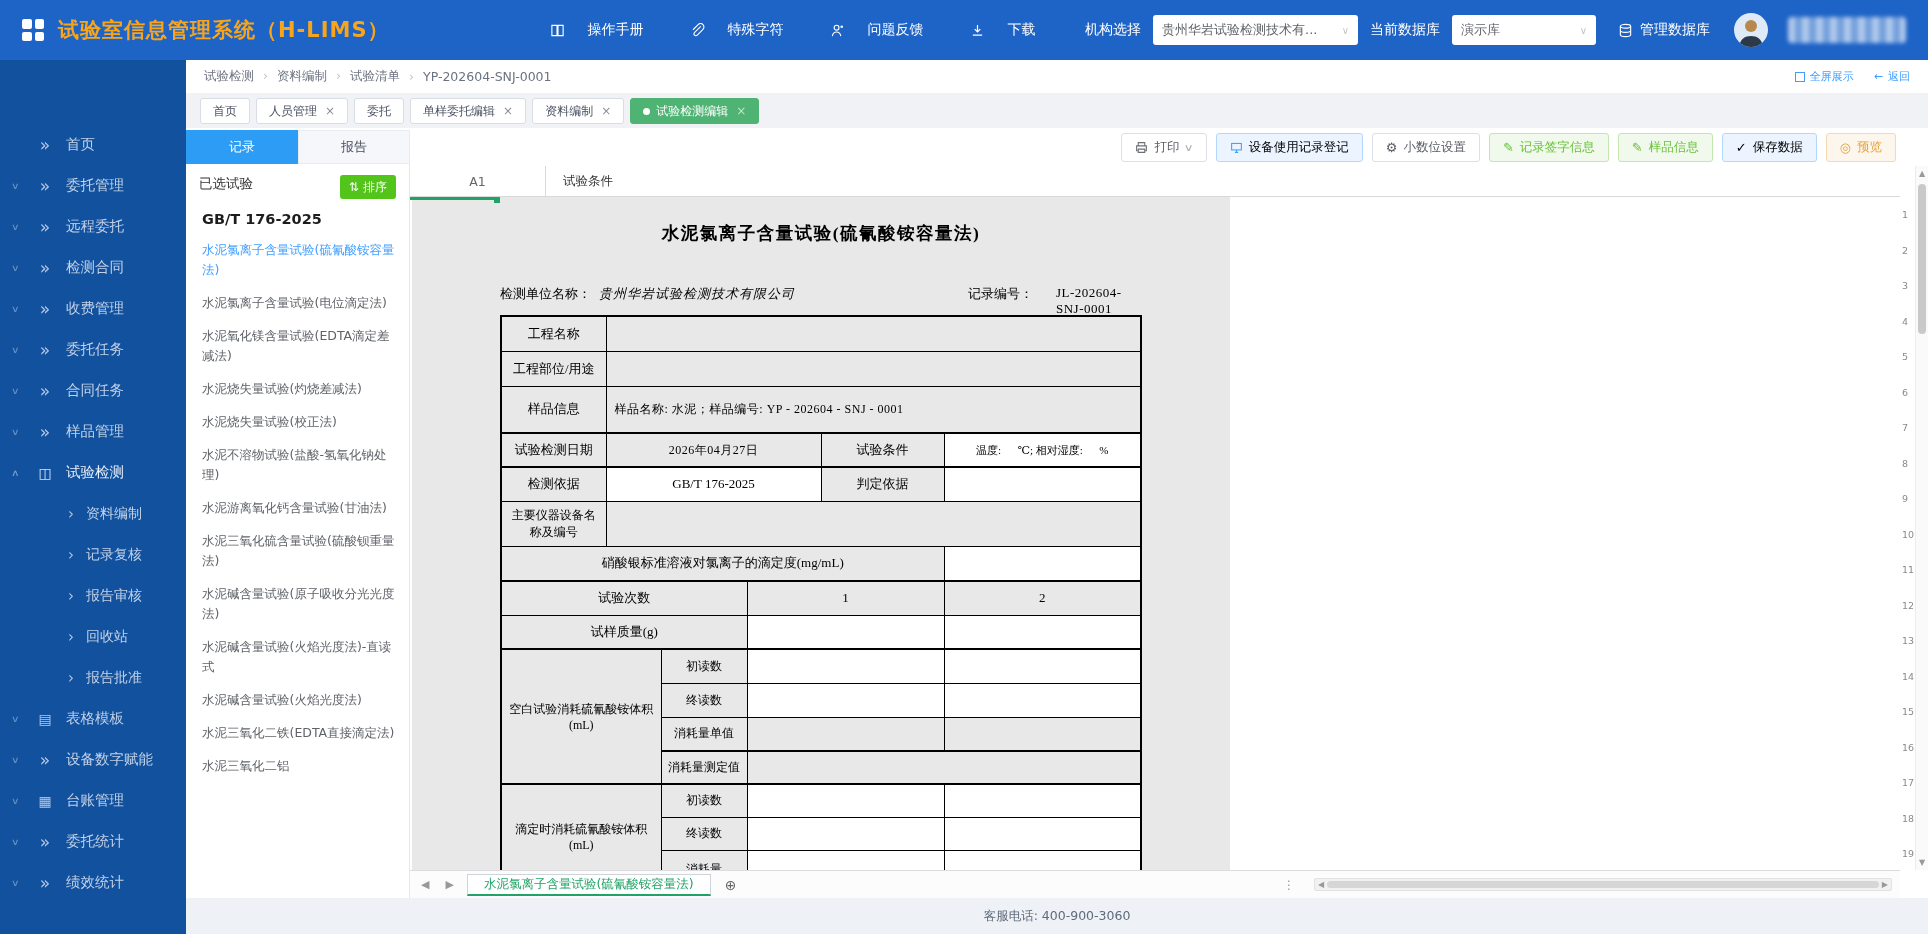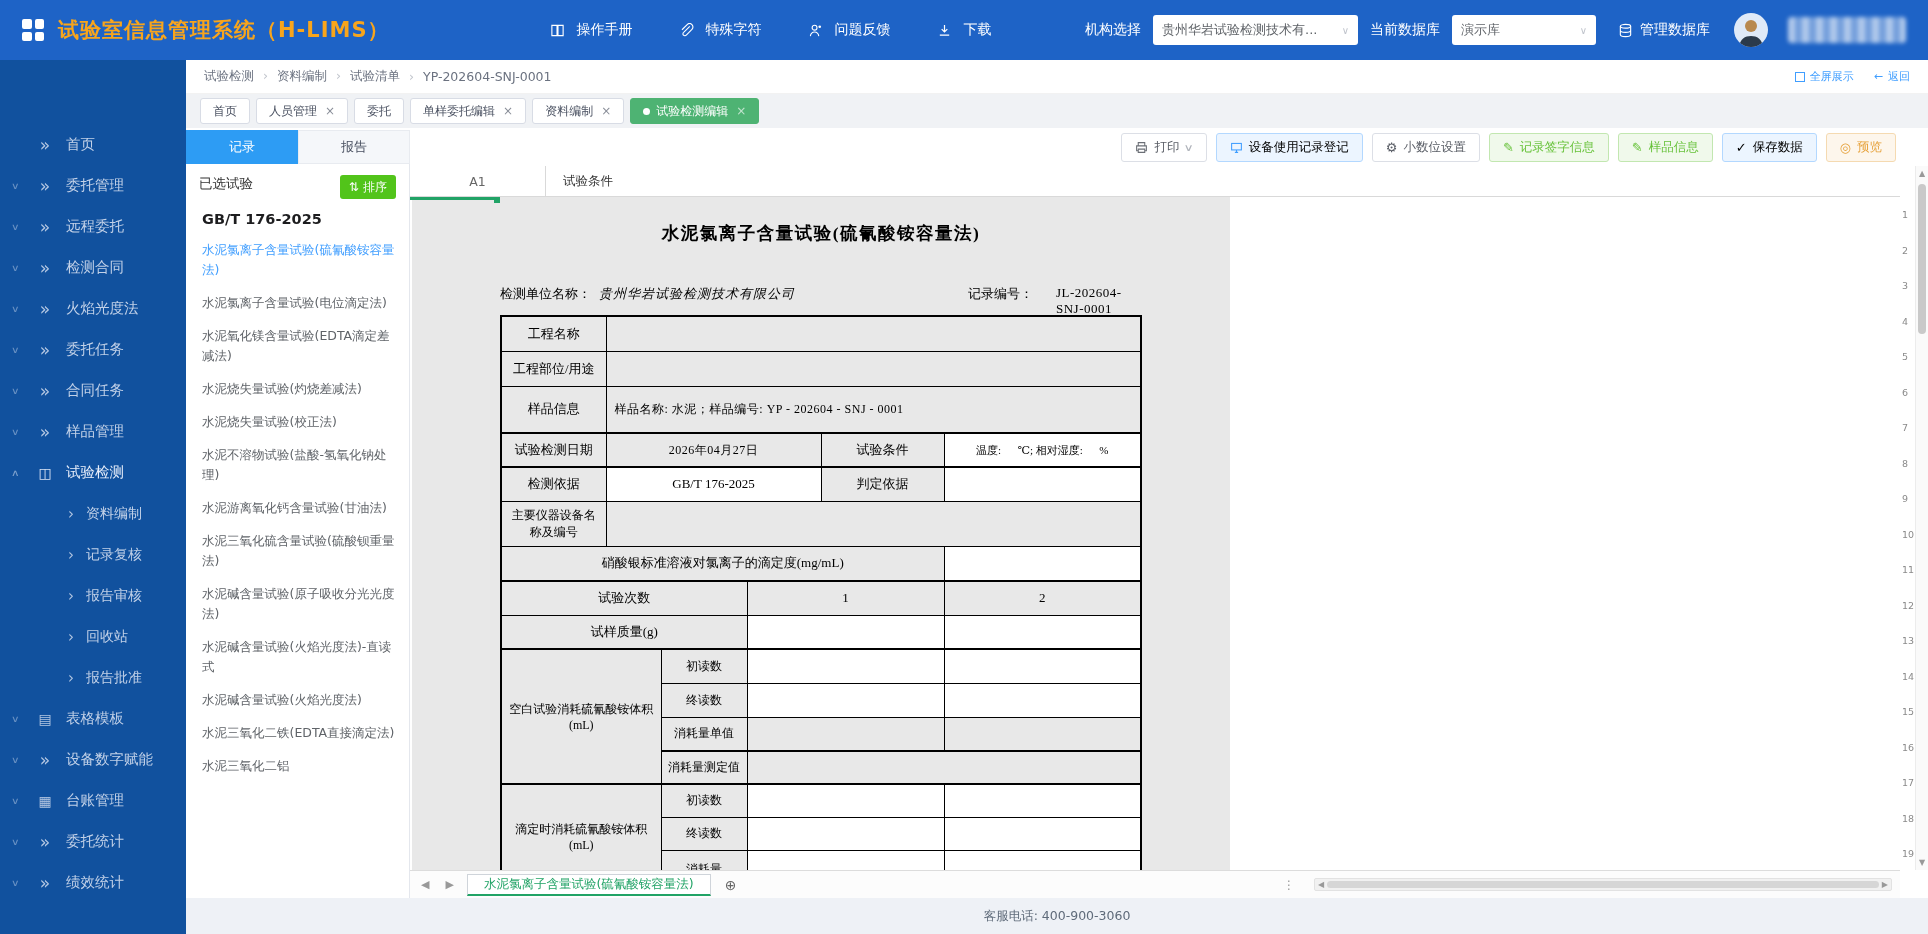--- a/index.html
+++ b/index.html
@@ -8,21 +8,21 @@
 .app{position:relative;width:1928px;height:934px;background:#fff;overflow:hidden;
      font-family:"DejaVu Sans","Liberation Sans",sans-serif;font-size:14px;color:#333}
 
 
 .hdr{position:absolute;left:0;top:0;right:0;height:60px;background:#1e63c6;display:flex;
      align-items:center;padding:0 22px;color:#fff;z-index:6}
 .logo-grid{width:22px;height:22px;display:grid;grid-template-columns:1fr 1fr;gap:3px;margin-right:14px;flex:0 0 auto}
 .logo-grid i{background:#fff;border-radius:2px}
 .app-title{color:#f8a51c;font-size:21px;font-weight:700;letter-spacing:1px;white-space:nowrap}
 .hdr-nav{display:flex;gap:46px;margin-left:160px;align-items:center;font-size:14px}
-.hnav{display:flex;align-items:center;gap:12px;cursor:pointer;white-space:nowrap}
+.hnav{display:flex;align-items:center;gap:23px;cursor:pointer;white-space:nowrap}
 .hnav svg{display:block}
 .hdr-right{margin-left:auto;display:flex;align-items:center;gap:12px}
 .sel-label{font-size:14px;white-space:nowrap}
 .sel{height:30px;background:#fff;border-radius:3px;color:#5f6368;font-size:13px;display:flex;
      align-items:center;justify-content:space-between;padding:0 9px;cursor:pointer;white-space:nowrap;overflow:hidden}
 .sel .cv{color:#c0c4cc;font-size:10px;margin-left:8px}
 .sel.org{width:205px}
 .sel.db{width:144px}
 .mdb{display:flex;align-items:center;gap:7px;margin-left:10px;cursor:pointer;white-space:nowrap}
 .avatar{width:34px;height:34px;border-radius:50%;background:#dfeaf8;overflow:hidden;margin-left:12px;flex:0 0 auto}
@@ -236,21 +236,21 @@
         <div class="sitem chev">
         <span class="mi ic-dbl"></span>
         <span>远程委托</span>
       </div>
         <div class="sitem chev">
         <span class="mi ic-dbl"></span>
         <span>检测合同</span>
       </div>
         <div class="sitem chev">
         <span class="mi ic-dbl"></span>
-        <span>火焰光度法</span>
+        <span>收费管理</span>
       </div>
         <div class="sitem chev">
         <span class="mi ic-dbl"></span>
         <span>委托任务</span>
       </div>
         <div class="sitem chev">
         <span class="mi ic-dbl"></span>
         <span>合同任务</span>
       </div>
         <div class="sitem chev">

